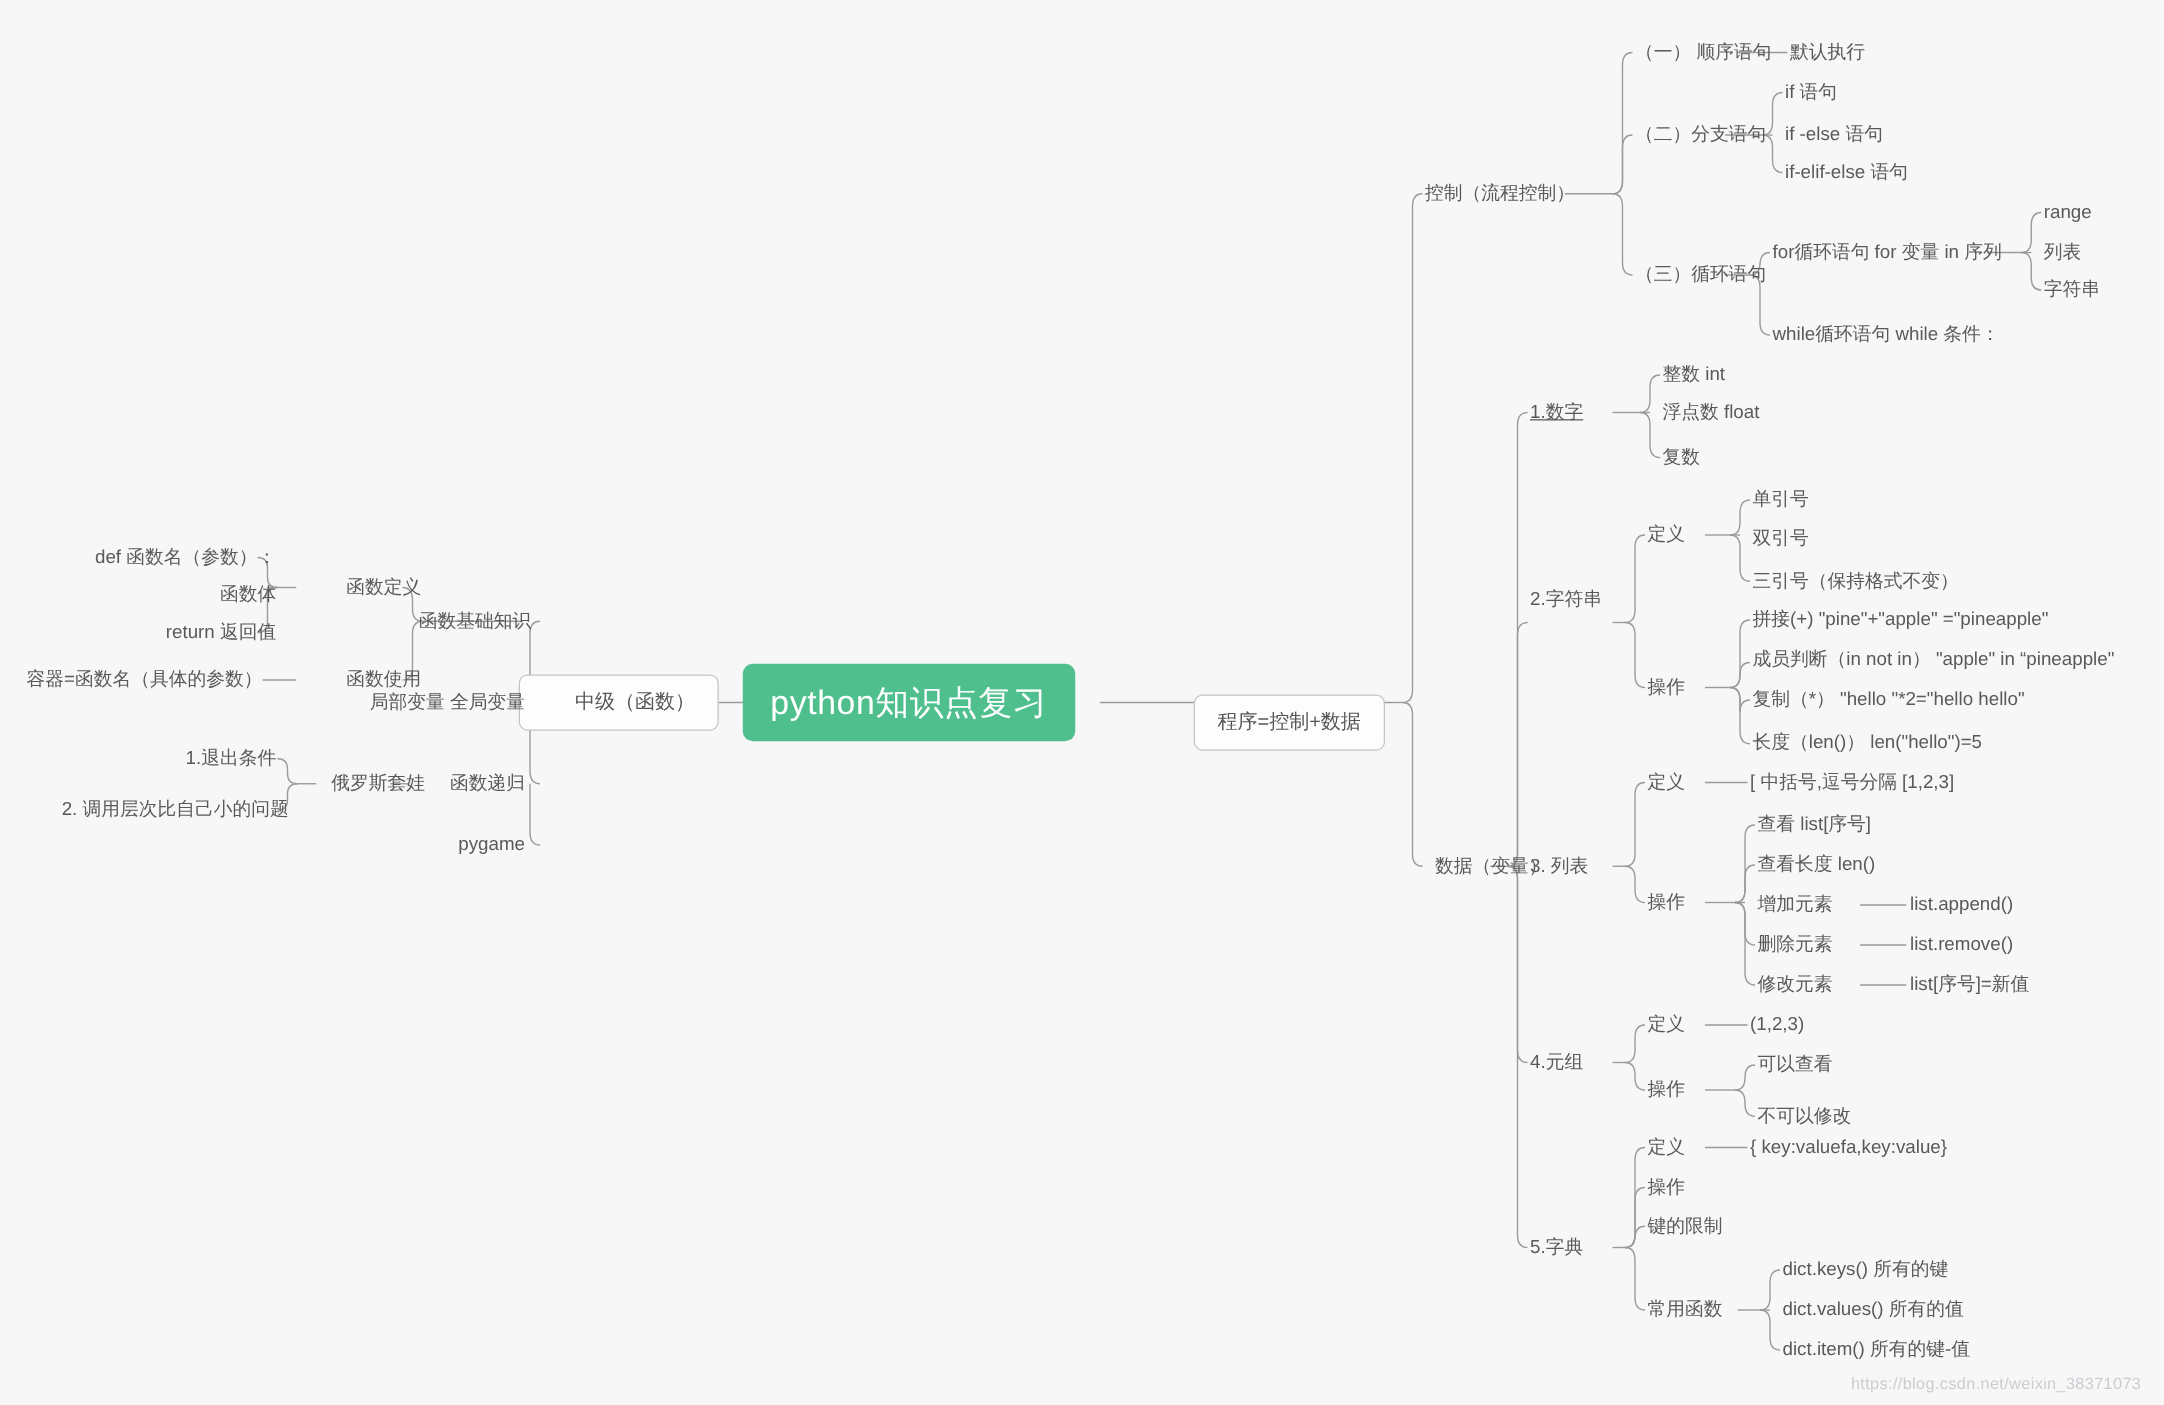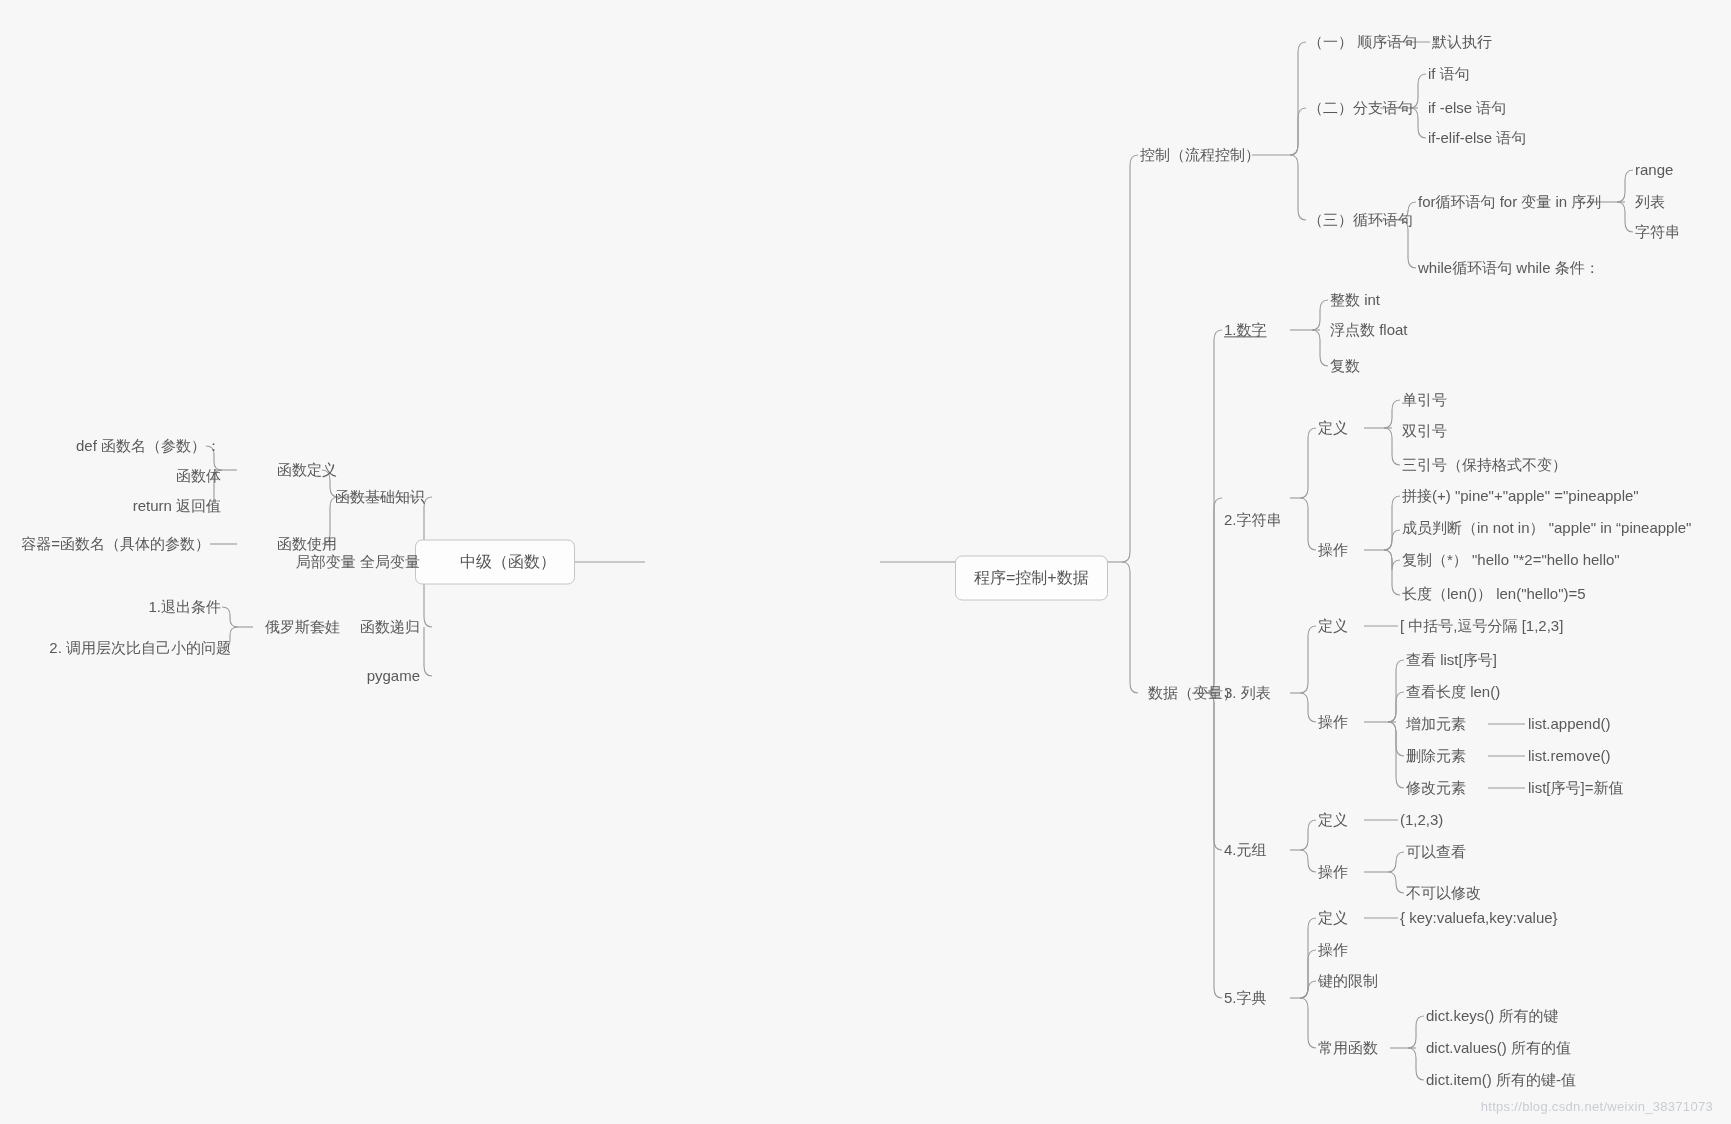--- a/index.html
+++ b/index.html
@@ -173,20 +173,21 @@
     <path d="M1300,998 Q1308,998 1308,1008 L1308,1038 Q1308,1048 1316,1048"></path>
 
     <line x1="1364" y1="918" x2="1398" y2="918"></line>
 
     <line x1="1390" y1="1048" x2="1408" y2="1048"></line>
     <path d="M1408,1048 Q1416,1048 1416,1038 L1416,1026 Q1416,1016 1424,1016"></path>
     <path d="M1408,1048 L1416,1048"></path>
     <path d="M1408,1048 Q1416,1048 1416,1058 L1416,1070 Q1416,1080 1424,1080"></path>
   </svg>
 
+  <div class="root" style="left:727px;top:562px;">python知识点复习</div>
 
   <div class="boxnode l" style="left:575px;top:562px;">中级（函数）</div>
 
   <div class="node l" style="left:425px;top:497px;">函数基础知识</div>
   <div class="node l" style="left:337px;top:470px;">函数定义</div>
   <div class="node l" style="left:221px;top:446px;">def 函数名（参数）：</div>
   <div class="node l" style="left:221px;top:476px;">函数体</div>
   <div class="node l" style="left:221px;top:506px;">return 返回值</div>
   <div class="node l" style="left:337px;top:544px;">函数使用</div>
   <div class="node l" style="left:210px;top:544px;">容器=函数名（具体的参数）</div>
@@ -219,21 +220,21 @@
   <div class="node r" style="left:1635px;top:232px;">字符串</div>
   <div class="node r" style="left:1418px;top:268px;">while循环语句  while 条件：</div>
 
   <div class="node r" style="left:1148px;top:693px;">数据（变量）</div>
 
   <div class="node r" style="left:1224px;top:330px;text-decoration:underline;">1.数字</div>
   <div class="node r" style="left:1330px;top:300px;">整数  int</div>
   <div class="node r" style="left:1330px;top:330px;">浮点数 float</div>
   <div class="node r" style="left:1330px;top:366px;">复数</div>
 
-  <div class="node r" style="left:1224px;top:520px;">2.字符串</div>
+  <div class="node r" style="left:1224px;top:480px;">2.字符串</div>
   <div class="node r" style="left:1318px;top:428px;">定义</div>
   <div class="node r" style="left:1402px;top:400px;">单引号</div>
   <div class="node r" style="left:1402px;top:431px;">双引号</div>
   <div class="node r" style="left:1402px;top:465px;">三引号（保持格式不变）</div>
   <div class="node r" style="left:1318px;top:550px;">操作</div>
   <div class="node r" style="left:1402px;top:496px;">拼接(+)  "pine"+"apple" ="pineapple"</div>
   <div class="node r" style="left:1402px;top:528px;">成员判断（in  not in）  "apple" in “pineapple"</div>
   <div class="node r" style="left:1402px;top:560px;">复制（*）    "hello "*2="hello hello"</div>
   <div class="node r" style="left:1402px;top:594px;">长度（len()）  len("hello")=5</div>
 

